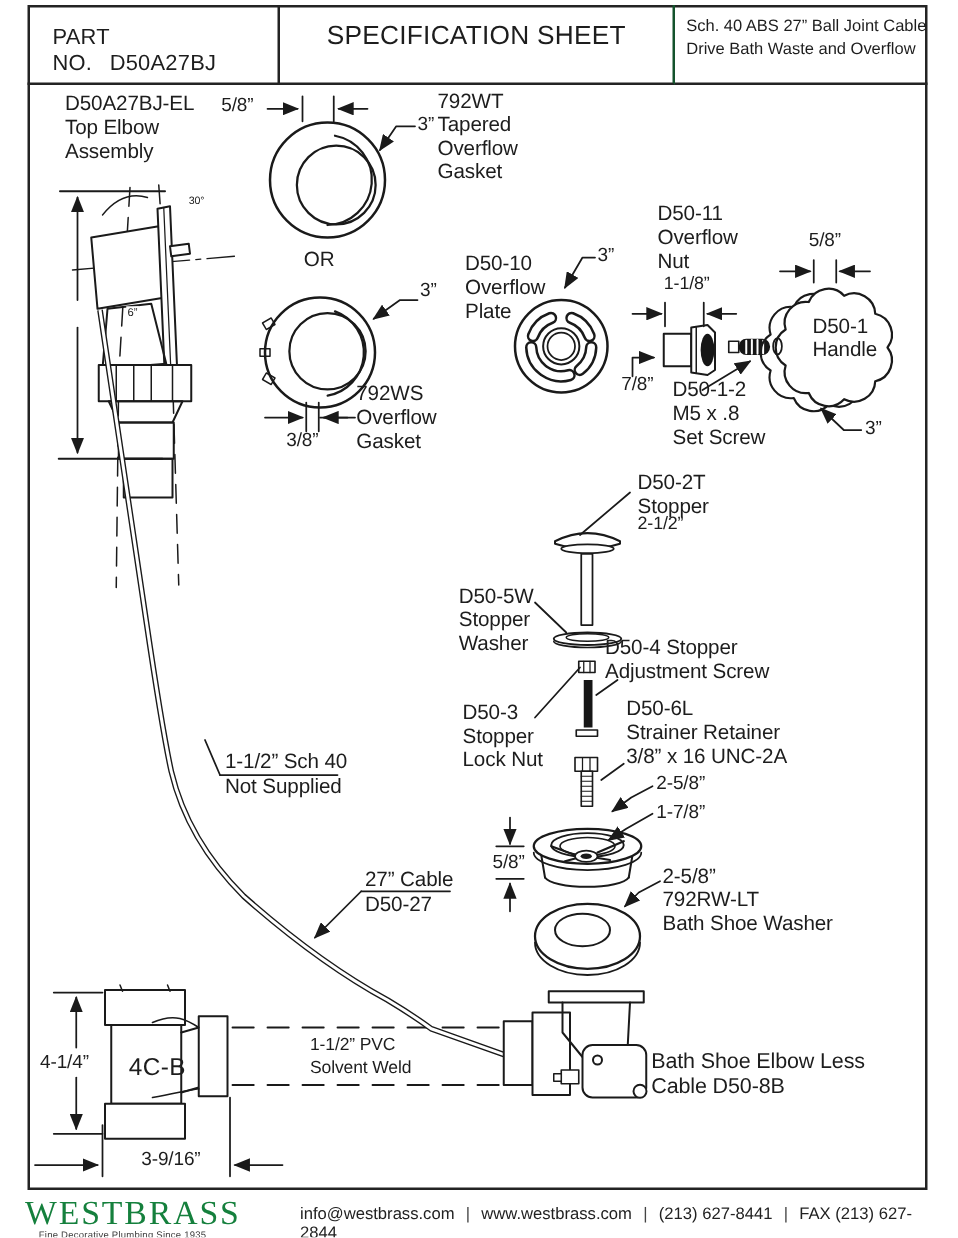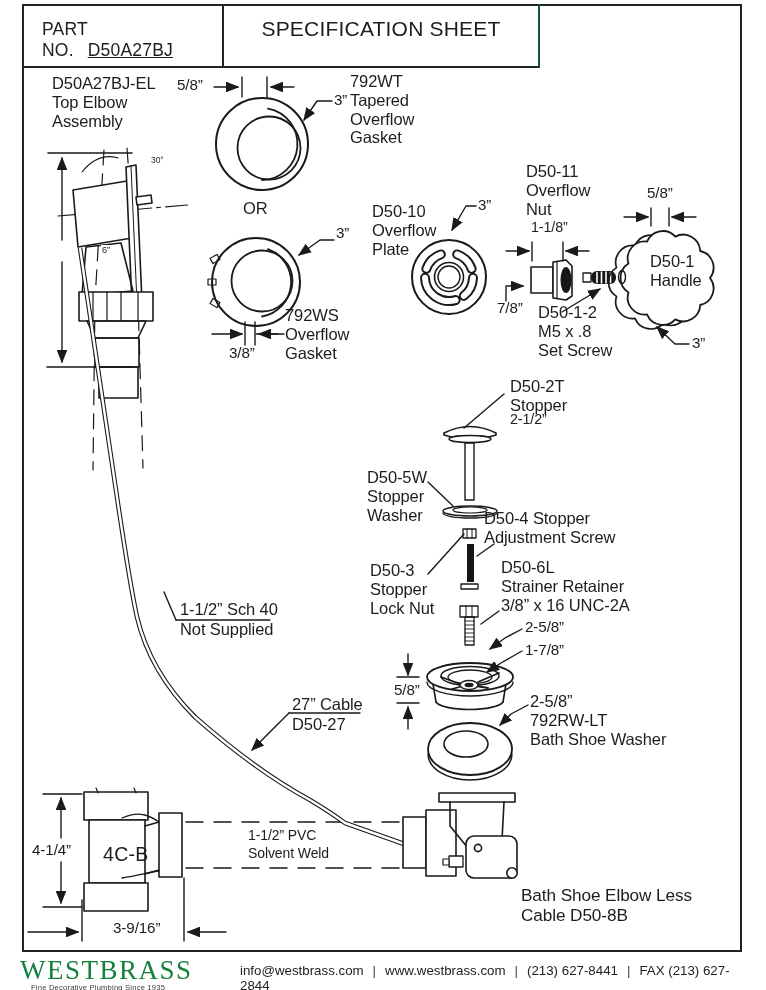--- a/index.html
+++ b/index.html
@@ -3,49 +3,50 @@
 <meta charset="utf-8">
 <style>
   html,body{margin:0;padding:0;background:#fff;}
   #page{position:relative;width:766px;height:990px;background:#fff;overflow:hidden;
         font-family:"Liberation Sans",sans-serif;color:#1d1d1d;}
   #frame{position:absolute;left:22px;top:4px;width:720px;height:948px;
          border:2px solid #232323;box-sizing:border-box;z-index:0;}
   .hcell{position:absolute;top:4px;height:64px;box-sizing:border-box;z-index:2;}
   #hd-left{left:22px;width:202px;border-right:2px solid #232323;border-bottom:2px solid #232323;
            padding:15px 0 0 20px;font-size:17.5px;letter-spacing:0.2px;}
-  #hd-left .pn{margin-left:14px;text-decoration:underline;}
+  #hd-left .pn{margin-left:14px;}
   #hd-mid{left:224px;width:316px;border-right:2px solid #14532d;border-bottom:2px solid #232323;
           text-align:center;padding-top:13px;font-size:21px;letter-spacing:0.2px;}
   #hd-right{left:540px;width:202px;border-bottom:2px solid #232323;
             padding:8px 0 0 9px;font-size:13.2px;line-height:1.35;white-space:pre-line;}
   #art{position:absolute;left:0;top:0;z-index:1;}
   .lbl{position:absolute;z-index:2;white-space:pre-line;font-size:16.5px;line-height:1.14;
        letter-spacing:-0.1px;}
   .dim{font-size:15.2px;}
   .tiny{font-size:9px;margin-left:48px;}
   .wide{line-height:1.24;}
   #tee-name{font-size:19.5px;letter-spacing:0.3px;}
   #pvc-note{font-size:14px;line-height:1.3;}
-  #elbow-note{font-size:17.2px;margin-top:47px;}
+  #elbow-note{font-size:17.2px;}
   #footer{position:absolute;left:0;top:954px;width:766px;height:36px;z-index:2;}
   #brand{position:absolute;left:20px;top:1px;font-family:"Liberation Serif",serif;
          font-size:27px;letter-spacing:1.5px;color:#15803d;}
   #tagline{position:absolute;left:31px;top:29px;font-size:7.6px;color:#3a3a3a;letter-spacing:0.2px;}
   #contact{position:absolute;left:240px;top:9px;width:505px;font-size:13.3px;color:#222;}
   #contact .sep{padding:0 9px;color:#444;}
 </style>
 </head>
 <body>
 
 <div id="page">
   <div id="frame"></div>
 
   <div id="hd-left" class="hcell"><span>PART NO.</span><span class="pn">D50A27BJ</span></div>
   <div id="hd-mid" class="hcell"><span>SPECIFICATION SHEET</span></div>
+  <div id="hd-right" class="hcell">Sch. 40 ABS 27” Ball Joint Cable Drive Bath Waste and Overflow</div>
 
   <svg id="art" width="766" height="990" viewBox="0 0 766 990">
     <defs>
       <marker id="ah" viewBox="0 0 10 8" refX="9" refY="4" markerWidth="9.5" markerHeight="7.6" orient="auto-start-reverse">
         <path d="M0,0 L10,4 L0,8 Z" fill="#1a1a1a"></path>
       </marker>
     </defs>
 
     <g stroke="#1a1a1a" fill="none" stroke-width="1.6" stroke-linejoin="round" stroke-linecap="round">
 

